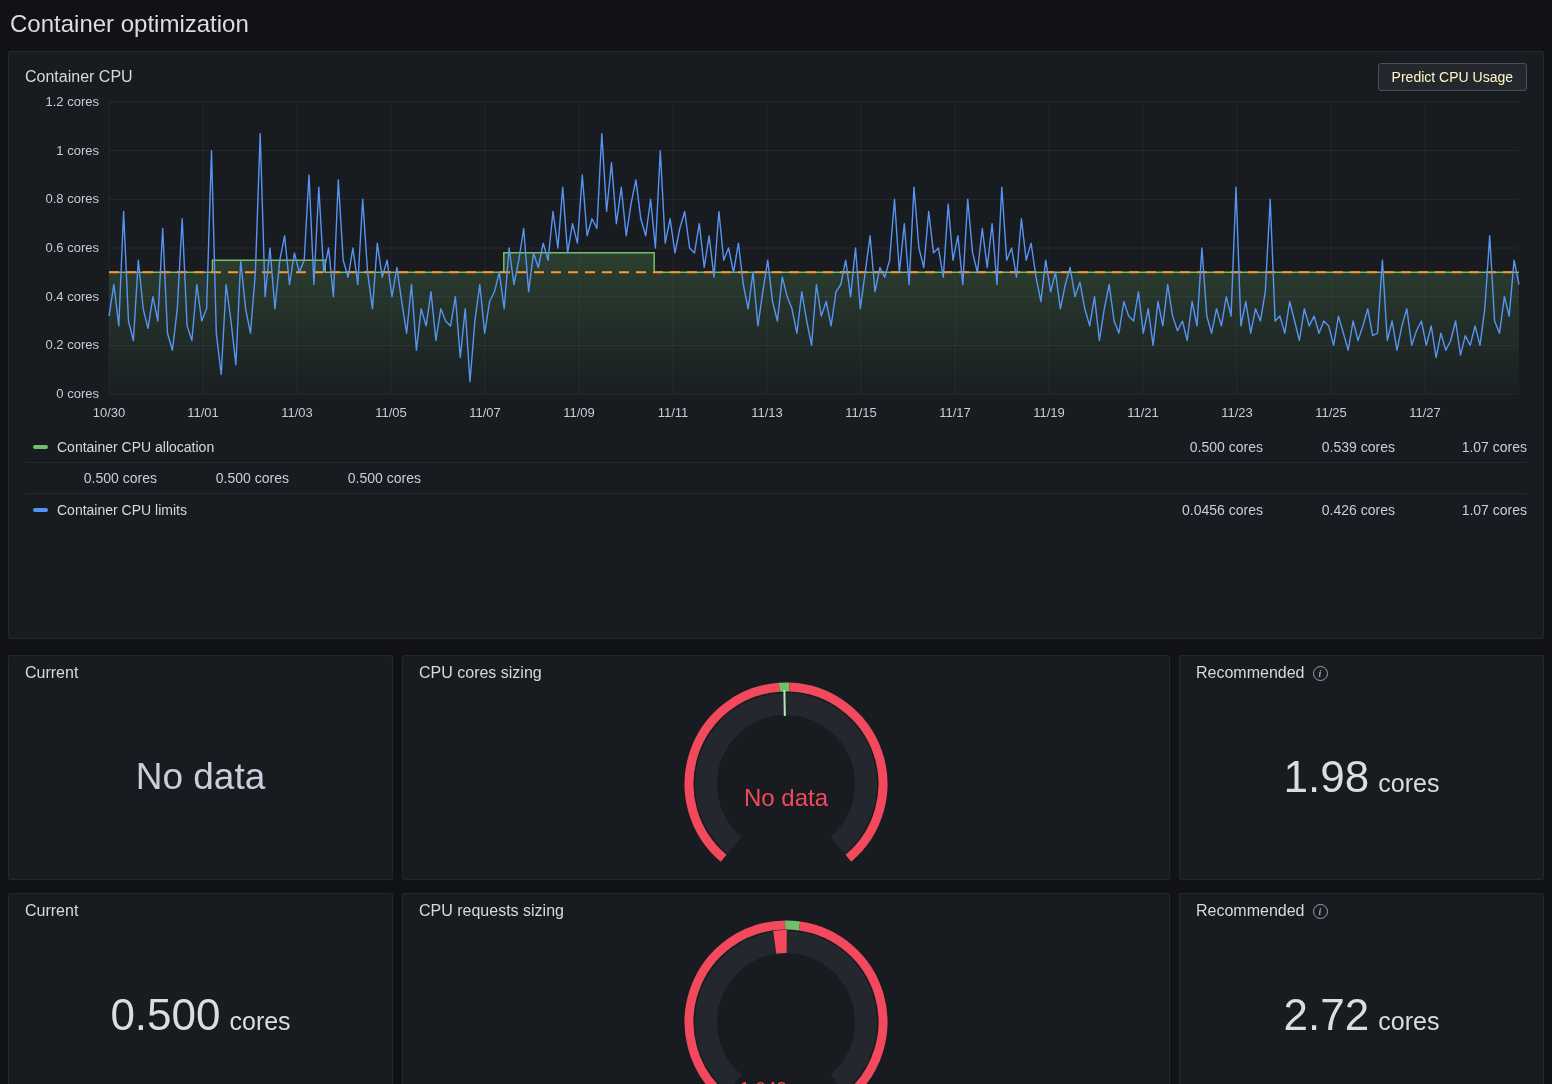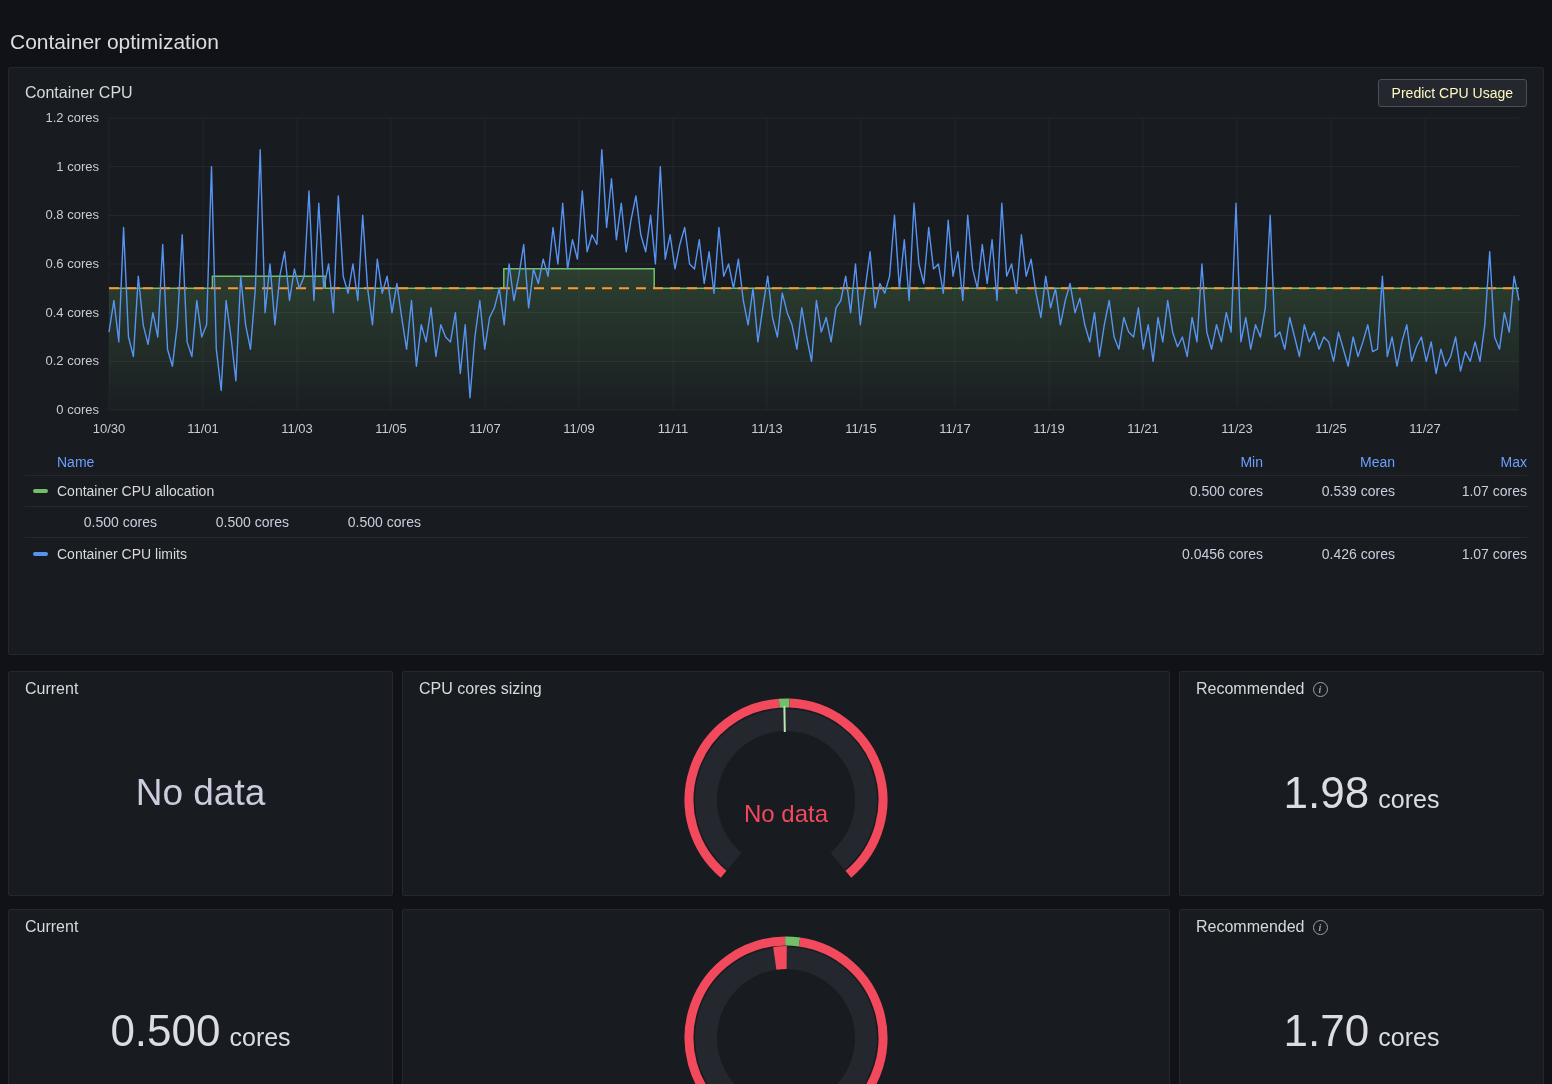--- a/index.html
+++ b/index.html
@@ -3,21 +3,21 @@
 <meta charset="utf-8">
 <style>
   * { box-sizing: border-box; }
   html,body { margin:0; padding:0; }
   body {
     width:1552px; height:1084px; overflow:hidden;
     background:#111217; color:#ccccdc;
     font-family:"Liberation Sans", sans-serif;
   }
   .page { padding:0 8px; }
-  .page-title { font-size:21px; font-weight:500; color:#dcdde0; padding:30px 2px 13px 2px; }
+  .page-title { font-size:24px; font-weight:500; color:#dcdde0; padding:10px 2px 13px 2px; }
 
   .panel {
     background:#181b20; border:1px solid #25272e; border-radius:2px;
     position:relative; overflow:hidden;
   }
   .cpu-panel { height:588px; padding:8px 16px 16px 16px; }
   .panel-header { display:flex; justify-content:space-between; align-items:center; height:34px; }
   .panel-title { font-size:16px; font-weight:500; color:#d8d9da; }
   .predict-btn {
     background:#24272e; border:1px solid #4c4f57; border-radius:3px;
@@ -134,26 +134,20 @@
           <text x="1306" y="323" text-anchor="middle" fill="#c8ccd3" font-size="13">11/25</text>
           <line x1="1400" y1="8" x2="1400" y2="300" stroke="rgba(204,204,220,0.05)" stroke-width="1"></line>
           <text x="1400" y="323" text-anchor="middle" fill="#c8ccd3" font-size="13">11/27</text>
           <path d="M84 178.33333333333331 L187.4 178.33333333333331 L187.4 166.16666666666666 L300.2 166.16666666666666 L300.2 178.33333333333331 L478.8 178.33333333333331 L478.8 158.86666666666667 L629.1999999999999 158.86666666666667 L629.1999999999999 178.33333333333331 L1494 178.33333333333331 L1494 300 L84 300 Z" fill="url(#gAlloc)"></path>
           <path d="M84 178.33333333333331 L187.4 178.33333333333331 L187.4 166.16666666666666 L300.2 166.16666666666666 L300.2 178.33333333333331 L478.8 178.33333333333331 L478.8 158.86666666666667 L629.1999999999999 158.86666666666667 L629.1999999999999 178.33333333333331 L1494 178.33333333333331" stroke="#73BF69" stroke-width="1.5" fill="none"></path>
           <line x1="84" y1="178.33333333333331" x2="1494" y2="178.33333333333331" stroke="#FF9830" stroke-width="2" stroke-dasharray="10 7"></line>
           <polyline points="84.0,222.1 88.9,190.5 93.8,231.9 98.6,117.5 103.5,227.0 108.4,246.5 113.3,166.2 118.2,214.8 123.0,234.3 127.9,202.7 132.8,227.0 137.7,134.5 142.5,239.2 147.4,256.2 152.3,214.8 157.2,124.8 162.1,231.9 166.9,246.5 171.8,190.5 176.7,227.0 181.6,214.8 186.5,56.7 191.3,239.2 196.2,280.5 201.1,190.5 206.0,227.0 210.9,270.8 215.7,166.2 220.6,214.8 225.5,239.2 230.4,178.3 235.2,39.6 240.1,202.7 245.0,154.0 249.9,214.8 254.8,166.2 259.6,141.8 264.5,190.5 269.4,158.9 274.3,178.3 279.2,166.2 284.0,81.0 288.9,190.5 293.8,93.2 298.7,178.3 303.6,154.0 308.4,202.7 313.3,85.9 318.2,166.2 323.1,183.2 327.9,154.0 332.8,190.5 337.7,105.3 342.6,178.3 347.5,214.8 352.3,149.1 357.2,183.2 362.1,166.2 367.0,202.7 371.9,173.5 376.7,207.5 381.6,239.2 386.5,190.5 391.4,256.2 396.2,214.8 401.1,231.9 406.0,197.8 410.9,246.5 415.8,214.8 420.6,227.0 425.5,231.9 430.4,202.7 435.3,263.5 440.2,214.8 445.0,287.8 449.9,227.0 454.8,190.5 459.7,239.2 464.6,207.5 469.4,197.8 474.3,178.3 479.2,214.8 484.1,154.0 488.9,190.5 493.8,166.2 498.7,134.5 503.6,197.8 508.5,158.9 513.3,173.5 518.2,149.1 523.1,166.2 528.0,117.5 532.9,154.0 537.7,93.2 542.6,158.9 547.5,129.7 552.4,149.1 557.3,81.0 562.1,141.8 567.0,124.8 571.9,134.5 576.8,39.6 581.6,117.5 586.5,68.8 591.4,129.7 596.3,93.2 601.2,141.8 606.0,110.2 610.9,85.9 615.8,124.8 620.7,141.8 625.6,105.3 630.4,154.0 635.3,56.7 640.2,149.1 645.1,124.8 650.0,158.9 654.8,134.5 659.7,117.5 664.6,154.0 669.5,158.9 674.3,129.7 679.2,173.5 684.1,141.8 689.0,183.2 693.9,117.5 698.7,166.2 703.6,154.0 708.5,178.3 713.4,149.1 718.3,190.5 723.1,214.8 728.0,178.3 732.9,231.9 737.8,197.8 742.7,166.2 747.5,207.5 752.4,227.0 757.3,183.2 762.2,202.7 767.0,214.8 771.9,239.2 776.8,197.8 781.7,227.0 786.6,251.3 791.4,190.5 796.3,222.1 801.2,207.5 806.1,231.9 811.0,197.8 815.8,190.5 820.7,166.2 825.6,202.7 830.5,154.0 835.3,214.8 840.2,178.3 845.1,141.8 850.0,197.8 854.9,173.5 859.7,183.2 864.6,166.2 869.5,105.3 874.4,178.3 879.3,129.7 884.1,190.5 889.0,93.2 893.9,154.0 898.8,173.5 903.7,117.5 908.5,158.9 913.4,154.0 918.3,183.2 923.2,110.2 928.0,166.2 932.9,141.8 937.8,190.5 942.7,105.3 947.6,158.9 952.4,178.3 957.3,134.5 962.2,173.5 967.1,129.7 972.0,190.5 976.8,93.2 981.7,166.2 986.6,154.0 991.5,183.2 996.4,124.8 1001.2,166.2 1006.1,149.1 1011.0,183.2 1015.9,207.5 1020.7,166.2 1025.6,197.8 1030.5,178.3 1035.4,214.8 1040.3,190.5 1045.1,173.5 1050.0,202.7 1054.9,188.1 1059.8,214.8 1064.7,231.9 1069.5,202.7 1074.4,246.5 1079.3,214.8 1084.2,190.5 1089.1,227.0 1093.9,239.2 1098.8,207.5 1103.7,222.1 1108.6,227.0 1113.4,197.8 1118.3,239.2 1123.2,214.8 1128.1,251.3 1133.0,207.5 1137.8,231.9 1142.7,190.5 1147.6,222.1 1152.5,236.7 1157.4,227.0 1162.2,246.5 1167.1,207.5 1172.0,231.9 1176.9,154.0 1181.8,222.1 1186.6,239.2 1191.5,214.8 1196.4,231.9 1201.3,202.7 1206.1,222.1 1211.0,93.2 1215.9,231.9 1220.8,207.5 1225.7,239.2 1230.5,214.8 1235.4,227.0 1240.3,197.8 1245.2,105.3 1250.1,227.0 1254.9,222.1 1259.8,239.2 1264.7,207.5 1269.6,227.0 1274.4,246.5 1279.3,214.8 1284.2,231.9 1289.1,222.1 1294.0,239.2 1298.8,227.0 1303.7,231.9 1308.6,251.3 1313.5,222.1 1318.4,239.2 1323.2,256.2 1328.1,227.0 1333.0,246.5 1337.9,231.9 1342.8,214.8 1347.6,241.6 1352.5,239.2 1357.4,166.2 1362.3,246.5 1367.1,227.0 1372.0,256.2 1376.9,231.9 1381.8,214.8 1386.7,251.3 1391.5,236.7 1396.4,227.0 1401.3,251.3 1406.2,231.9 1411.1,263.5 1415.9,239.2 1420.8,256.2 1425.7,246.5 1430.6,227.0 1435.5,261.1 1440.3,241.6 1445.2,251.3 1450.1,231.9 1455.0,251.3 1459.8,214.8 1464.7,141.8 1469.6,227.0 1474.5,239.2 1479.4,202.7 1484.2,222.1 1489.1,166.2 1494.0,190.5" stroke="#5794F2" stroke-width="1.4" fill="none" stroke-linejoin="round"></polyline>
         </svg></div>
 
     <div class="legend">
-      <div class="legend-row legend-header">
-        <div class="col-name header-name">Name</div>
-        <div class="col-val">Min</div>
-        <div class="col-val">Mean</div>
-        <div class="col-val">Max</div>
-      </div>
       <div class="legend-row">
         <div class="col-name">
           <span class="swatch sw-green"></span>
           <span class="series-name">Container CPU allocation</span>
         </div>
         <div class="col-val">0.500 cores</div>
         <div class="col-val">0.539 cores</div>
         <div class="col-val">1.07 cores</div>
       </div>
       <div class="legend-row">
@@ -215,20 +209,21 @@
       <div class="stat-title">Current</div>
       <div class="stat-center">
         <div class="value-pair">
           <span class="big-num">0.500</span>
           <span class="big-unit">cores</span>
         </div>
       </div>
     </section>
 
     <section class="panel stat-panel">
+      <div class="stat-title">CPU requests sizing</div>
       <div class="gauge-wrap">
         <div class="gauge-box">
           <div id="gauge-requests"><svg width="240" height="200">
                 <path d="M68.57699122507684 163.28355544951825 A80 80 0 1 1 171.42300877492318 163.28355544951825" stroke="#24272d" stroke-width="22" fill="none"></path>
                 <path d="M57.649601860405674 176.30631098254085 A97 97 0 0 1 119.15352605665773 5.003693462775388" stroke="#F2495C" stroke-width="9" fill="none"></path>
                 <path d="M119.15352605665773 5.003693462775388 A97 97 0 0 1 133.49979079312635 5.943997332067681" stroke="#73BF69" stroke-width="9" fill="none"></path>
                 <path d="M133.49979079312635 5.943997332067681 A97 97 0 0 1 182.35039813959432 176.30631098254085" stroke="#F2495C" stroke-width="9" fill="none"></path>
                 <path d="M107.19607471167399,10.895337675775522 A92 92 0 0 1 120.8028412658504,10.003503078096244 L120.6021309493878,33.00262730857217 A69 69 0 0 0 110.39705603375549,33.67150325683164 Z" fill="#F2495C"></path>
               </svg></div>
           <div class="gauge-neg">-1.049 cores</div>
@@ -236,21 +231,21 @@
       </div>
     </section>
 
     <section class="panel stat-panel">
       <div class="stat-title">
         <span>Recommended</span>
         <span class="info-icon">i</span>
       </div>
       <div class="stat-center">
         <div class="value-pair">
-          <span class="big-num">1.70</span>
+          <span class="big-num">2.72</span>
           <span class="big-unit">cores</span>
         </div>
       </div>
     </section>
 
   </div>
 
   <div class="sliver-grid">
     <div class="sliver"></div>
     <div class="sliver"></div>

